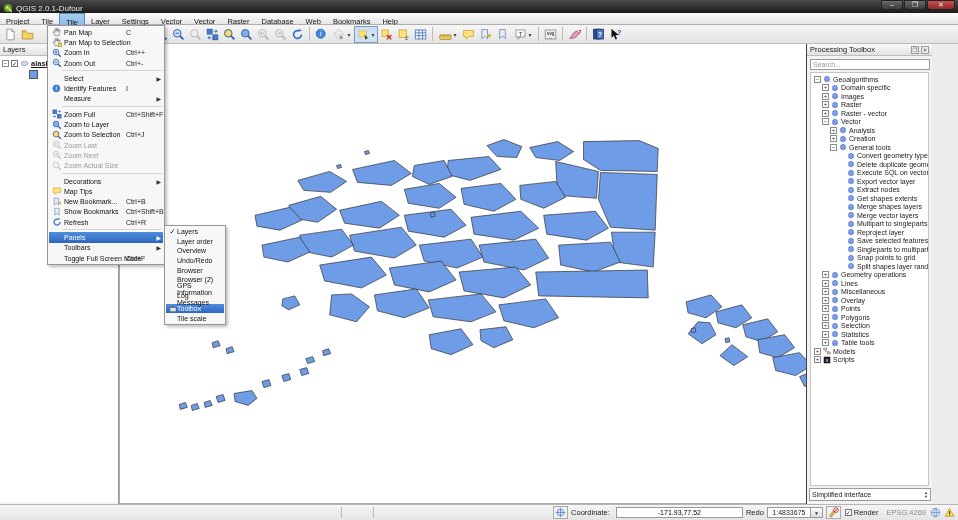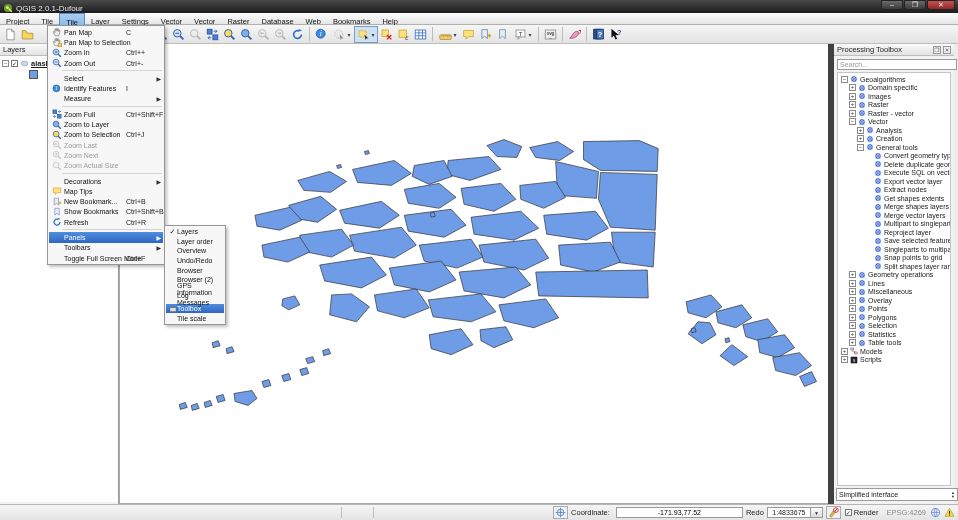--- a/index.html
+++ b/index.html
@@ -37,21 +37,21 @@
   .lrow{display:flex;align-items:center;height:10px;gap:2px}
   .exp{width:7px;height:7px;border:1px solid #8a8a8a;background:#fff;font-size:6px;line-height:5px;text-align:center;color:#333;flex:0 0 7px}
   .cbx{width:7px;height:7px;border:1px solid #777;background:#fff;font-size:6px;line-height:6px;text-align:center;color:#222;flex:0 0 7px}
   .layer-ic svg{width:9px;height:9px;display:block}
   #layer-name{font-weight:bold;text-decoration:underline;font-size:7.5px;white-space:nowrap}
   #swatch{width:9px;height:9px;border:1px solid #555;margin:2px 0 0 27px}
 
   #map-canvas{position:absolute;left:119px;top:44px;width:713px;height:460px;background:#fff;border:1px solid #aaa;border-top:none}
   #map-canvas svg{display:block}
 
-  #proc-panel{position:absolute;left:828px;top:44px;width:126px;height:460px;background:#f2f2f2;border-left:6px solid #404040}
+  #proc-panel{position:absolute;left:806px;top:44px;width:126px;height:460px;background:#f2f2f2;border-left:1px solid #404040}
   #proc-head{height:12px;background:linear-gradient(#fafafa,#e2e2e2);border-bottom:1px solid #bdbdbd;display:flex;align-items:center;padding:0 3px;font-size:7.5px}
   #proc-head .hbtns{margin-left:auto;display:flex;gap:2px}
   .hbtn{width:8px;height:8px;border:1px solid #999;background:#eee;font-size:5.5px;line-height:6px;text-align:center;color:#555}
   #proc-search{display:block;width:120px;height:11px;margin:3px 3px 2px 3px;border:1px solid #9a9a9a;font-size:7px;padding:0 2px;color:#333;background:#fff;font-family:"Liberation Sans",sans-serif}
   #proc-search::placeholder{color:#999}
   #proc-tree{background:#fff;margin:0 3px;border:1px solid #c5c5c5;height:414px;overflow:hidden;padding:2px 0}
   .trow{display:flex;align-items:center;height:8.5px;gap:2px;font-size:7px;white-space:nowrap}
   .trow .gic svg{width:8px;height:8px;display:block}
   #proc-foot{position:absolute;left:0;bottom:3px;width:126px;height:13px;padding:0 2px}
   #simpl-combo{height:13px;border:1px solid #9a9a9a;background:#fff;display:flex;align-items:center;padding:0 2px;font-size:7px}

